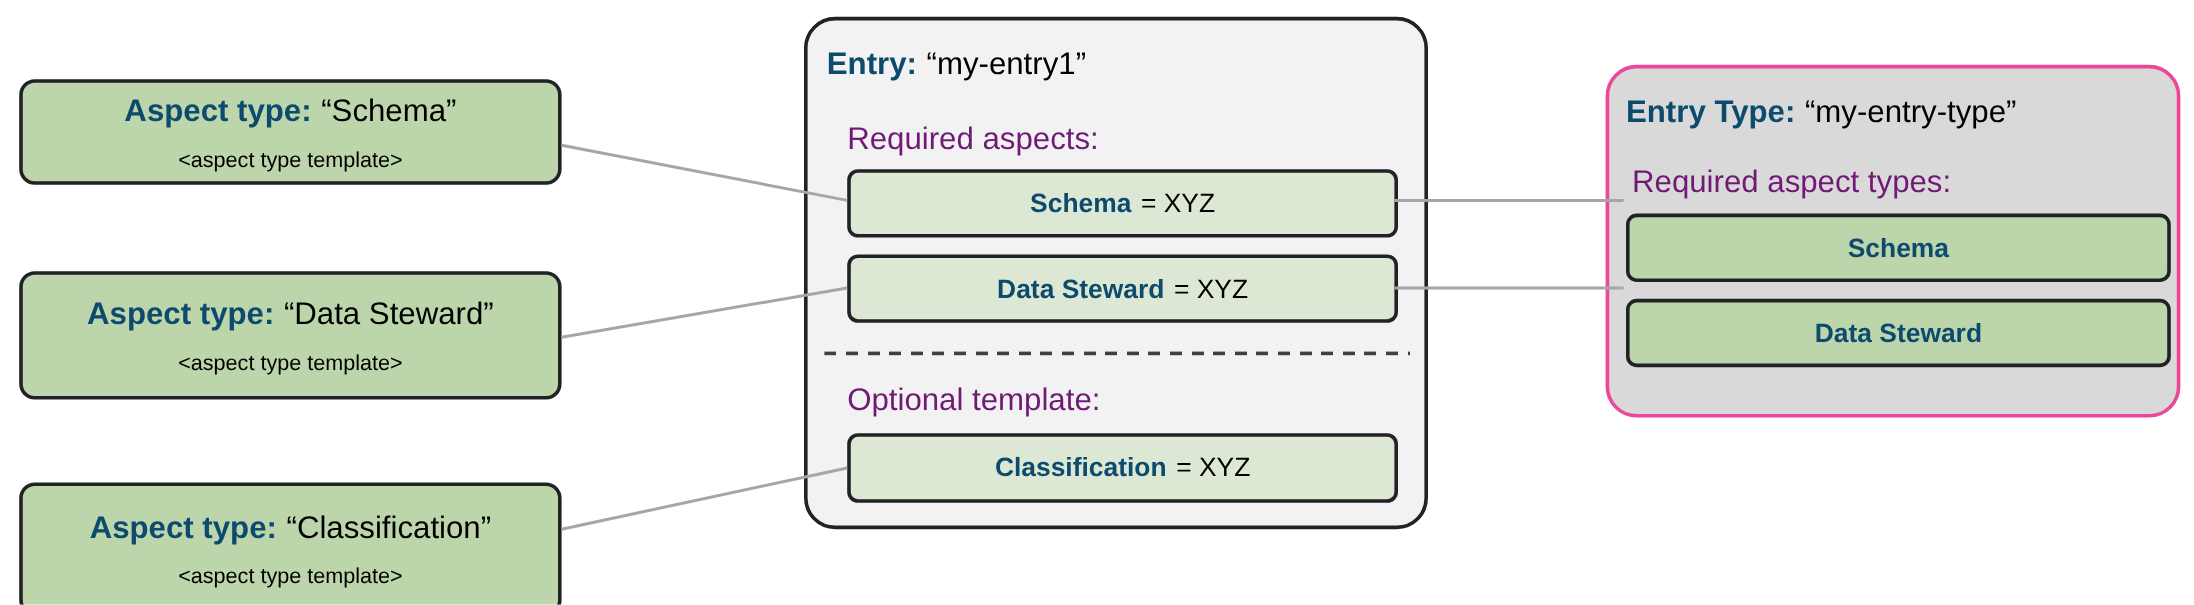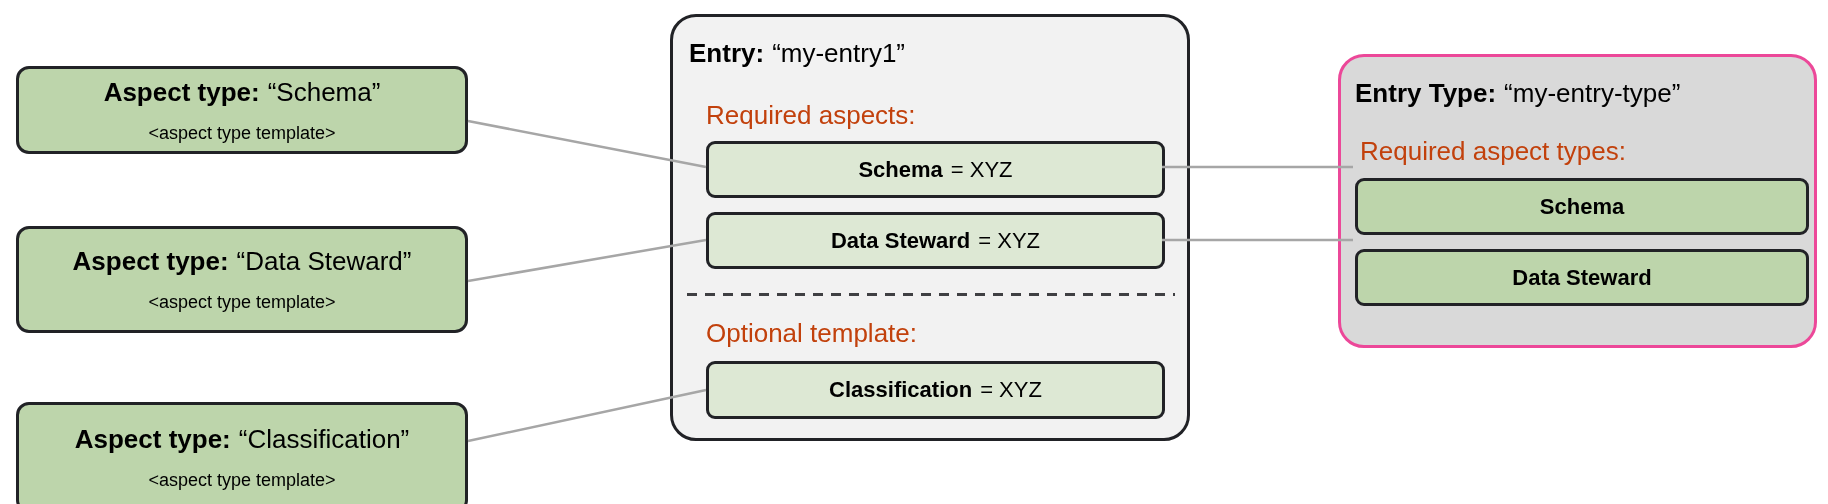--- a/index.html
+++ b/index.html
@@ -15,32 +15,32 @@
 
   
   .aspect-box{
     position:absolute;left:16px;width:452px;
     background:#bdd5ab;border:3px solid #212226;border-radius:13px;
     display:flex;flex-direction:column;align-items:center;justify-content:center;
     gap:15px;z-index:2;box-sizing:border-box;
   }
   .aspect-box .line1{font-size:26px;color:#595d62;white-space:nowrap;}
   .aspect-box .line2{font-size:18px;color:#000000;white-space:nowrap;text-align:center;}
-  .b{font-weight:700;color:#000000;}
+  .b{font-weight:700;color:#0c4a6e;}
   .q{color:#000000;}
   .sp{margin-left:8px;}
 
   
   .entry-box{
     position:absolute;left:670px;top:14px;width:520px;height:427px;
     background:#f2f2f2;border:3px solid #212226;border-radius:26px;
     z-index:2;box-sizing:border-box;
   }
   .box-header{position:absolute;left:16px;top:20px;font-size:26px;line-height:32px;white-space:nowrap;}
-  .section-label{position:absolute;left:33px;font-size:26px;line-height:32px;color:#c2410c;white-space:nowrap;}
+  .section-label{position:absolute;left:33px;font-size:26px;line-height:32px;color:#701a75;white-space:nowrap;}
 
   .chip{
     position:absolute;left:33px;width:459px;height:57px;
     border:3px solid #212226;border-radius:9px;
     display:flex;align-items:center;justify-content:center;
     font-size:22px;white-space:nowrap;box-sizing:border-box;
   }
   .chip-light{background:#dde8d4;}
   .chip-green{background:#bdd5ab;}
 

